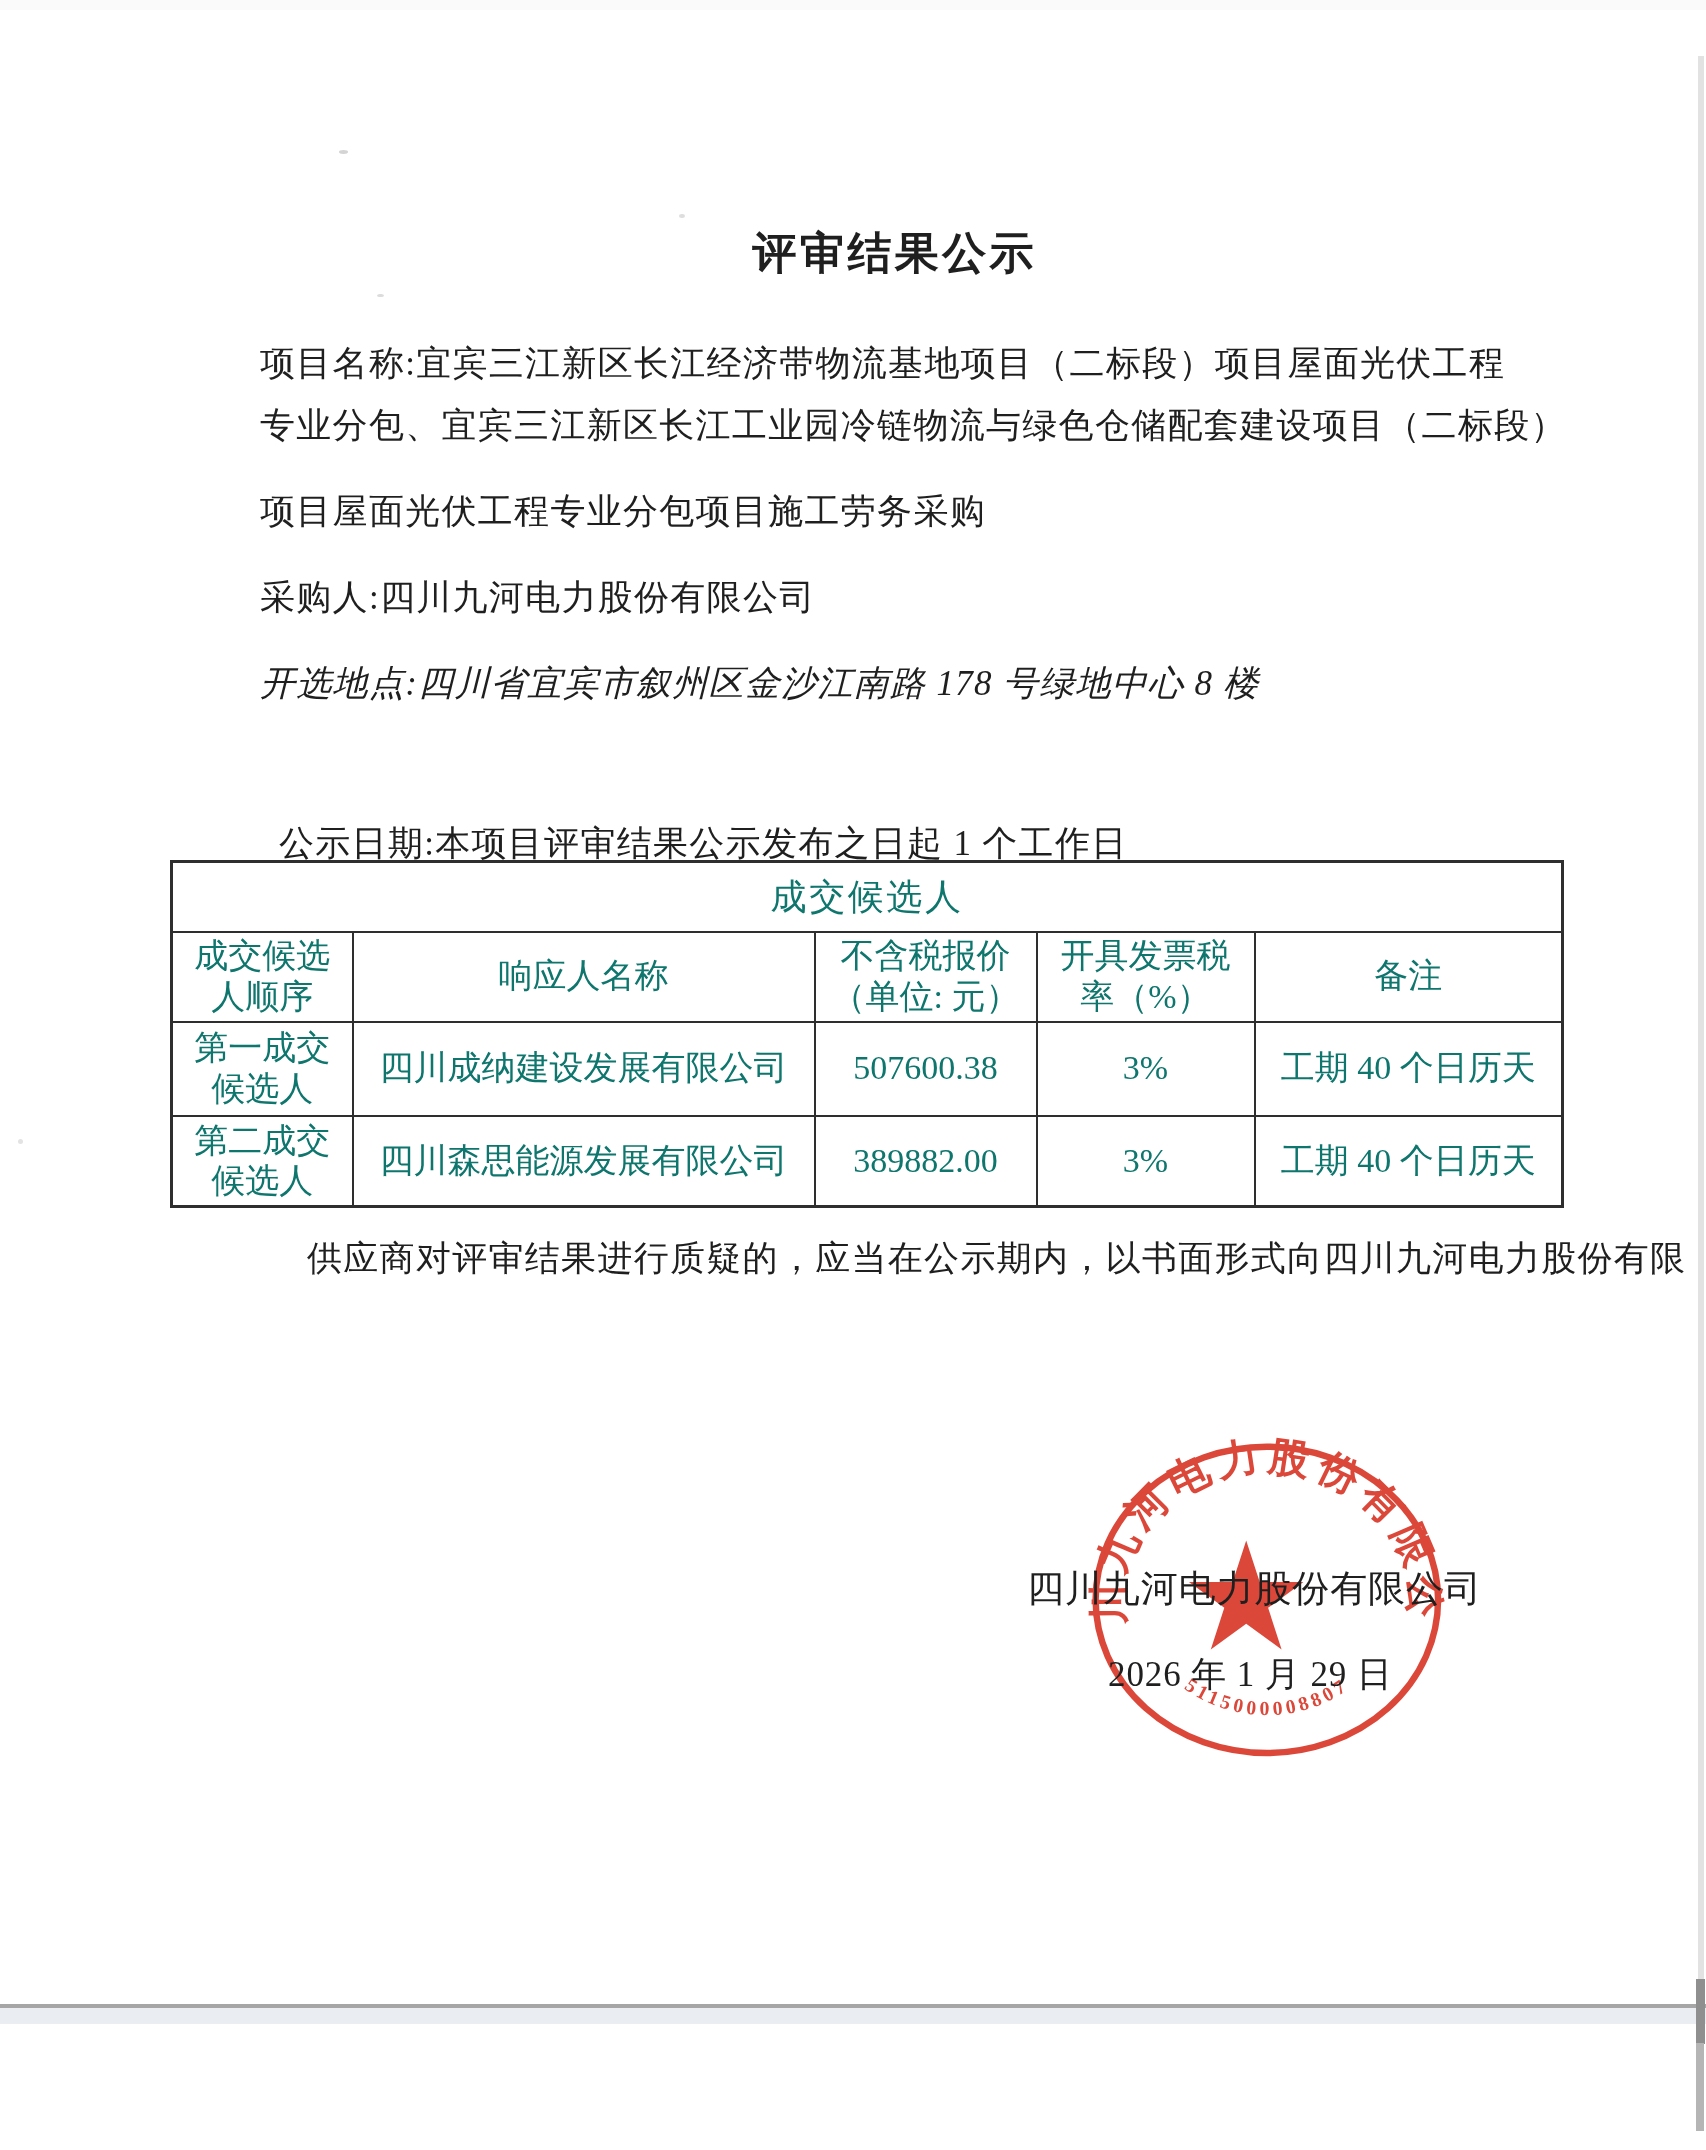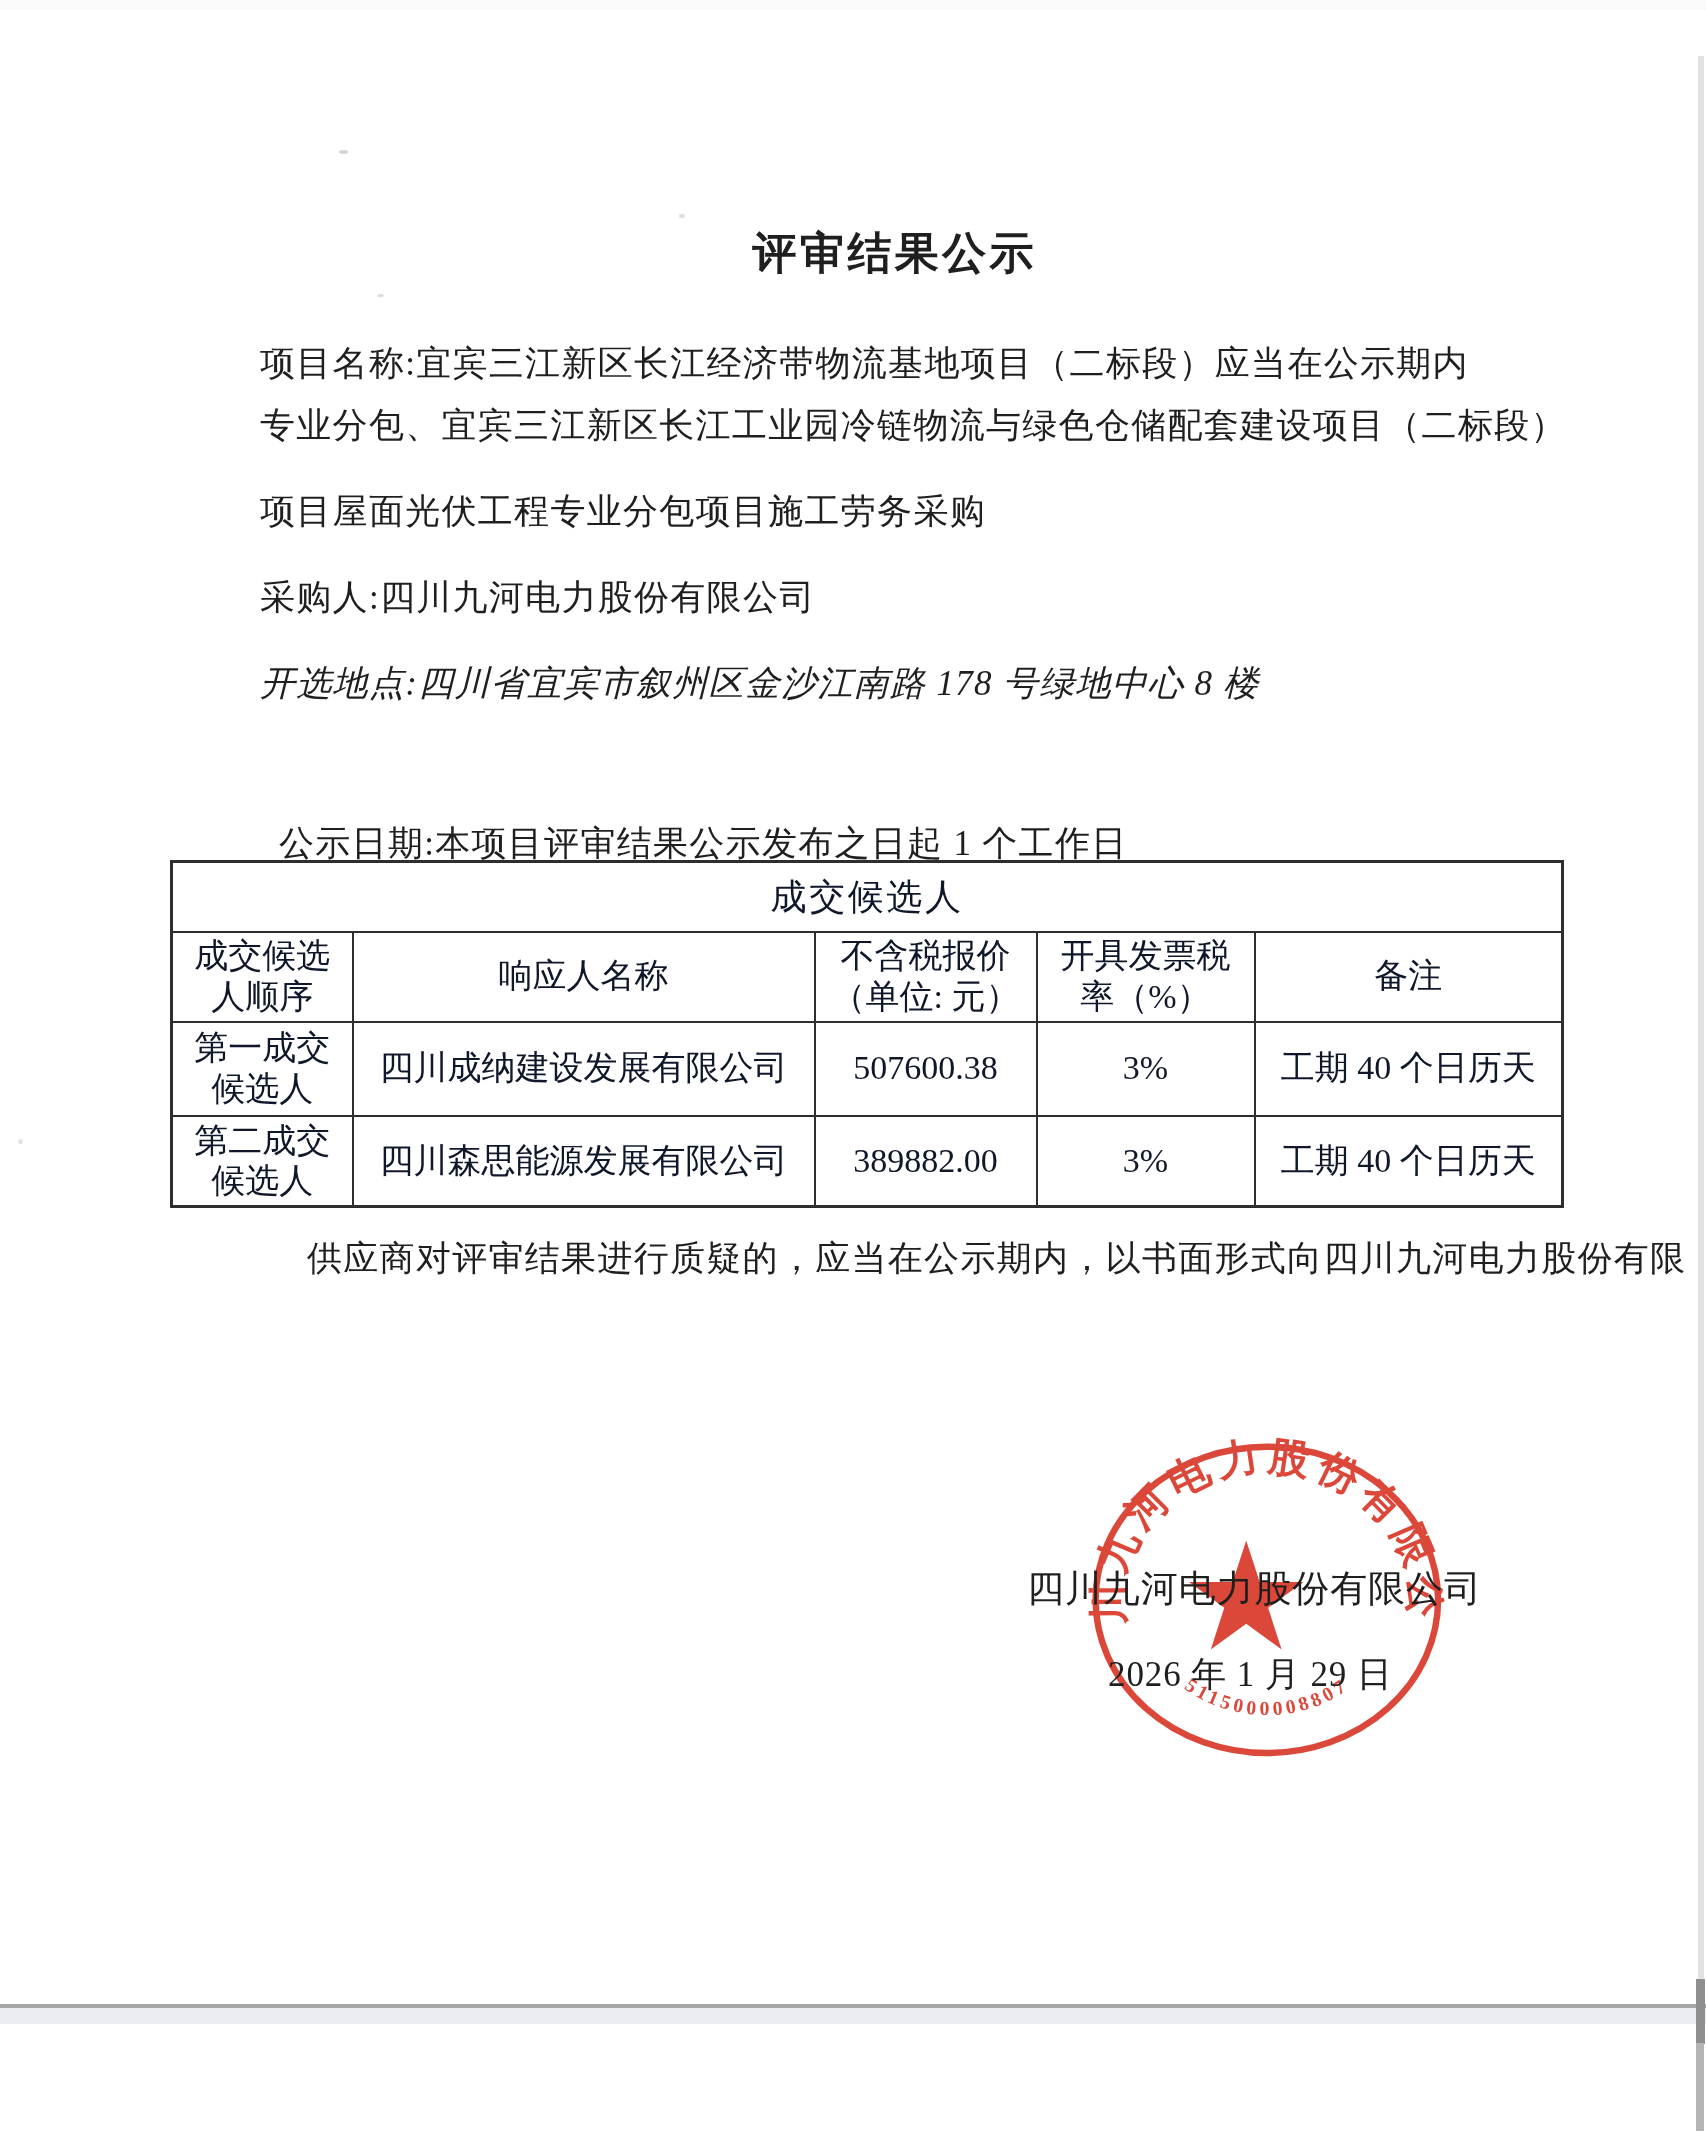--- a/index.html
+++ b/index.html
@@ -26,21 +26,21 @@
   #line-2{top:404px;}
   #line-3{top:490px;}
   #line-4{top:576px;}
   #line-5{top:662px;font-style:italic;}
   #line-6{top:748px;}
   #line-7{top:822px;margin-left:19px;}
 
   #award-table{
     position:absolute;left:170px;top:860px;width:1390px;
     border-collapse:collapse;table-layout:fixed;
-    font-size:34px;color:#0f172a;
+    font-size:34px;color:#0f766e;
   }
   #award-table td{
     border:2.2px solid #2e2e2e;
     text-align:center;vertical-align:middle;
     padding:0;line-height:1.18;
     overflow:hidden;white-space:nowrap;
   }
   #award-table{border:3.4px solid #2e2e2e;}
   td.merged-header{
     border-bottom:6.9px double #2e2e2e;
@@ -91,21 +91,21 @@
   <div class="abs speck" id="speck-3"></div>
   <div class="abs speck" id="speck-4"></div>
   <div class="abs" id="scan-hline"></div>
   <div class="abs" id="scan-hband"></div>
   <div class="abs" id="scan-vline-light"></div>
   <div class="abs" id="scan-vline-dark"></div>
   <div class="abs" id="scan-vline-mid"></div>
 
   <div class="abs" id="doc-title">评审结果公示</div>
 
-  <div class="abs body-line" id="line-1">项目名称:宜宾三江新区长江经济带物流基地项目（二标段）应当在公示期内</div>
+  <div class="abs body-line" id="line-1">项目名称:宜宾三江新区长江经济带物流基地项目（二标段）项目屋面光伏工程</div>
   <div class="abs body-line" id="line-3">项目屋面光伏工程专业分包项目施工劳务采购</div>
   <div class="abs body-line" id="line-2">专业分包、宜宾三江新区长江工业园冷链物流与绿色仓储配套建设项目（二标段）</div>
   <div class="abs body-line" id="line-4">采购人:四川九河电力股份有限公司</div>
   <div class="abs body-line" id="line-5">开选地点:四川省宜宾市叙州区金沙江南路 178 号绿地中心 8 楼</div>
   <div class="abs body-line" id="line-7">公示日期:本项目评审结果公示发布之日起 1 个工作日</div>
 
   <table id="award-table">
     <colgroup>
       <col style="width:181px">
         <col style="width:462px">

